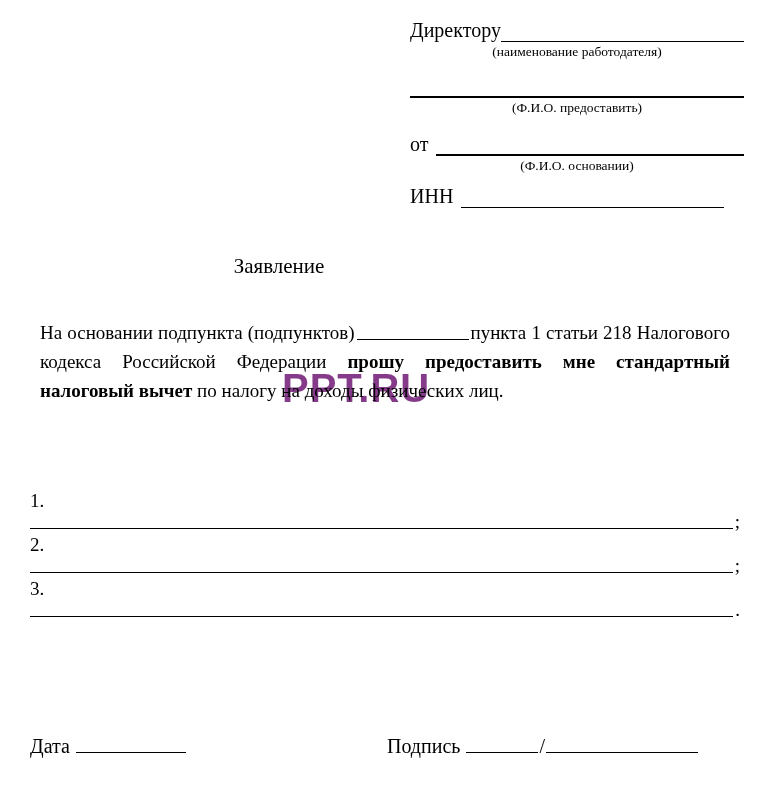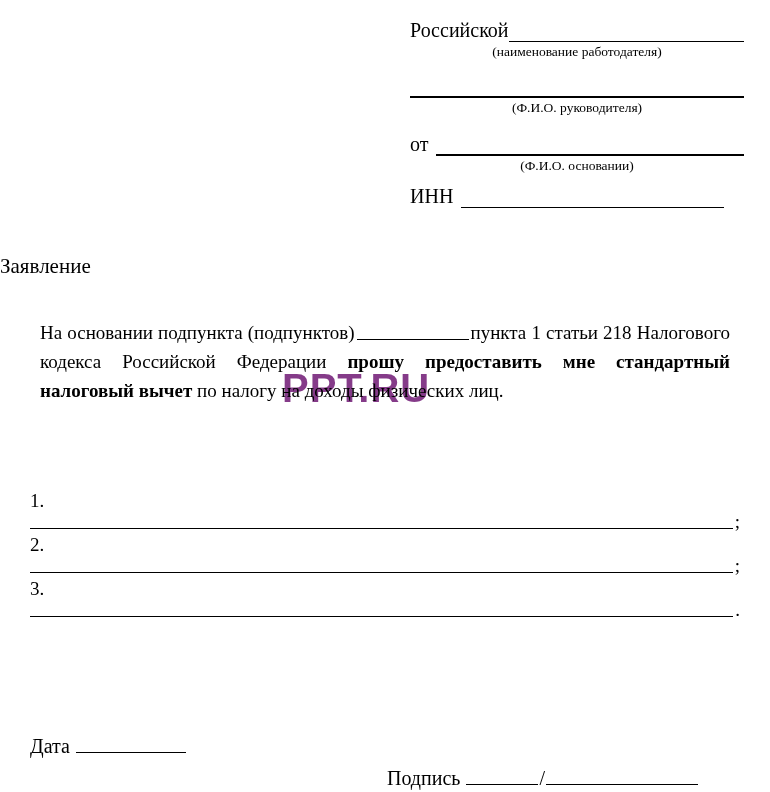--- a/index.html
+++ b/index.html
@@ -81,21 +81,21 @@
 
   .gap-a { height: 16px; }
   .gap-b { height: 10px; }
 
   
   .doc-title {
     position: absolute;
     top: 253px;
     left: 0;
     width: 610px;
-    text-align: left;
+    text-align: center;
     font-size: 21px;
     line-height: 26px;
   }
   .doc-title span { padding-right: 52px; }
 
   
   .body-block {
     position: absolute;
     left: 30px;
     top: 308px;
@@ -168,21 +168,20 @@
     line-height: 26px;
     white-space: nowrap;
   }
   .foot-sign {
     position: absolute;
     left: 387px;
     top: 0;
     font-size: 20px;
     line-height: 26px;
     white-space: nowrap;
-    margin-top: 32px;
   }
   .ul-short {
     display: inline-block;
     width: 110px;
     border-bottom: 1.5px solid #000;
     height: 14px;
     margin-left: 6px;
   }
   .ul-sign-a {
     display: inline-block;
@@ -205,31 +204,31 @@
 </head>
 <body>
 
 <div class="page">
 
   <div class="watermark">PPT.RU</div>
 
   <div class="header-block layer">
 
     <div class="hdr-row">
-      <span class="hdr-label">Российской</span>
+      <span class="hdr-label">Директору</span>
       <span class="hdr-rule"></span>
     </div>
     <div class="hdr-caption">(наименование работодателя)</div>
 
     <div class="gap-a"></div>
 
     <div class="hdr-row">
       <span class="hdr-rule thick"></span>
     </div>
-    <div class="hdr-caption">(Ф.И.О. руководителя)</div>
+    <div class="hdr-caption">(Ф.И.О. предоставить)</div>
 
     <div class="gap-a"></div>
 
     <div class="hdr-row">
       <span class="hdr-label">от</span>
       <span class="hdr-rule thick" style="margin-left:8px;"></span>
     </div>
     <div class="hdr-caption">(Ф.И.О. основании)</div>
 
     <div class="gap-b"></div>

